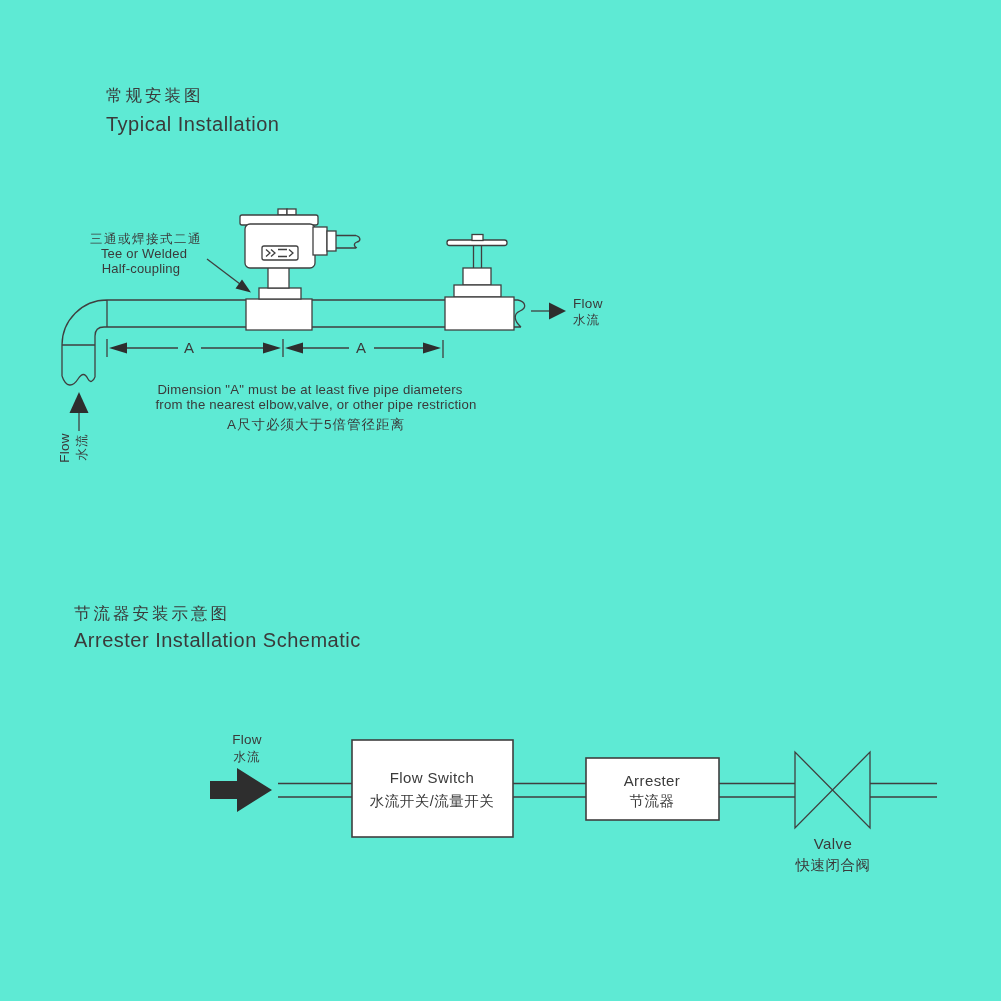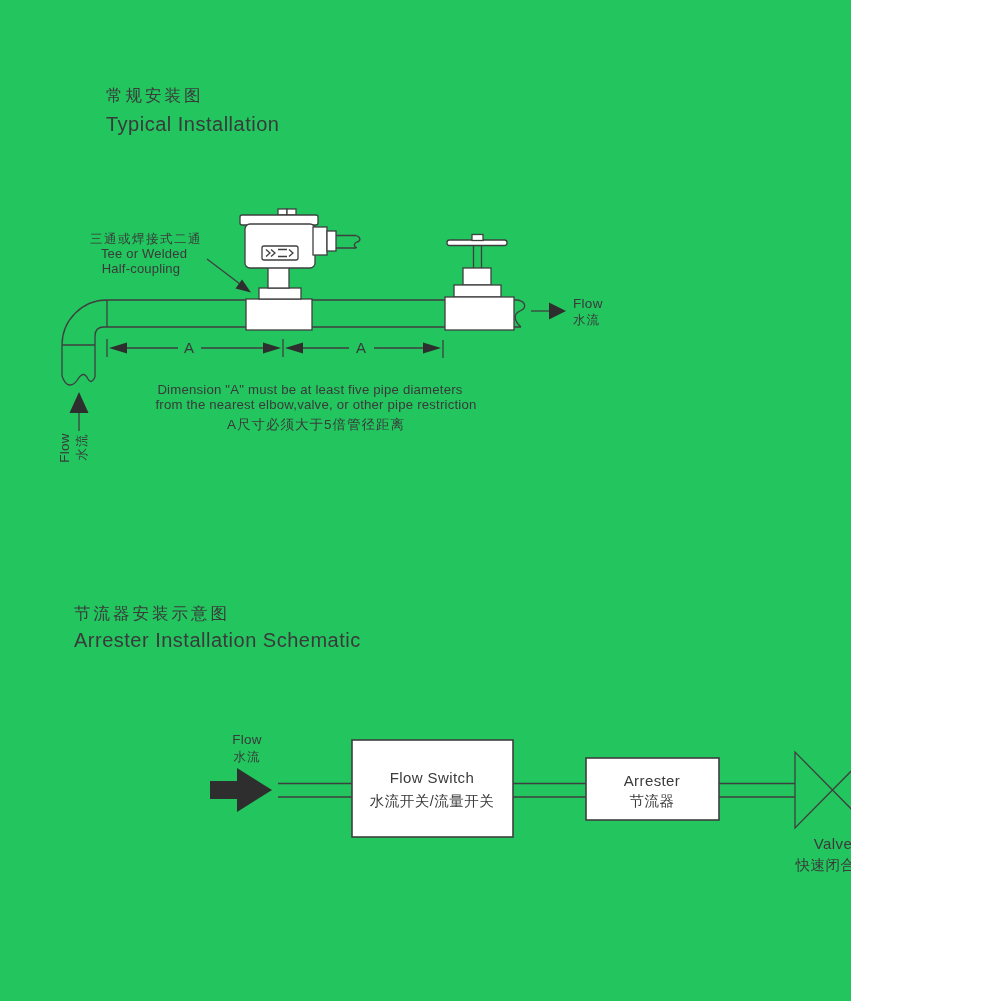--- a/index.html
+++ b/index.html
@@ -1,16 +1,16 @@
 <!DOCTYPE html>
 <html><head>
 <meta charset="utf-8">
 <style>
   html,body{margin:0;padding:0;background:#ffffff;}
-  .page{position:relative;width:851px;height:1001px;background:#22c55e;overflow:hidden;
+  .page{position:relative;width:1001px;height:1001px;background:#5eead4;overflow:hidden;
         font-family:"Liberation Sans", sans-serif;}
   svg{position:absolute;left:0;top:0;}
   svg text{fill:#3a3a3a;font-family:"Liberation Sans", sans-serif;}
   .ln{stroke:#3f3f3f;stroke-width:1.3;fill:none;}
   .lnw{stroke:#3f3f3f;stroke-width:1.3;fill:#ffffff;}
   .lnw2{stroke:#3f3f3f;stroke-width:1.6;fill:#ffffff;}
   .solid{fill:#2e2e2e;stroke:none;}
   .title-zh{font-size:16.5px;letter-spacing:3px;}
   .title-en{font-size:20px;letter-spacing:0.5px;}
   .lbl{font-size:13px;letter-spacing:0.2px;}

